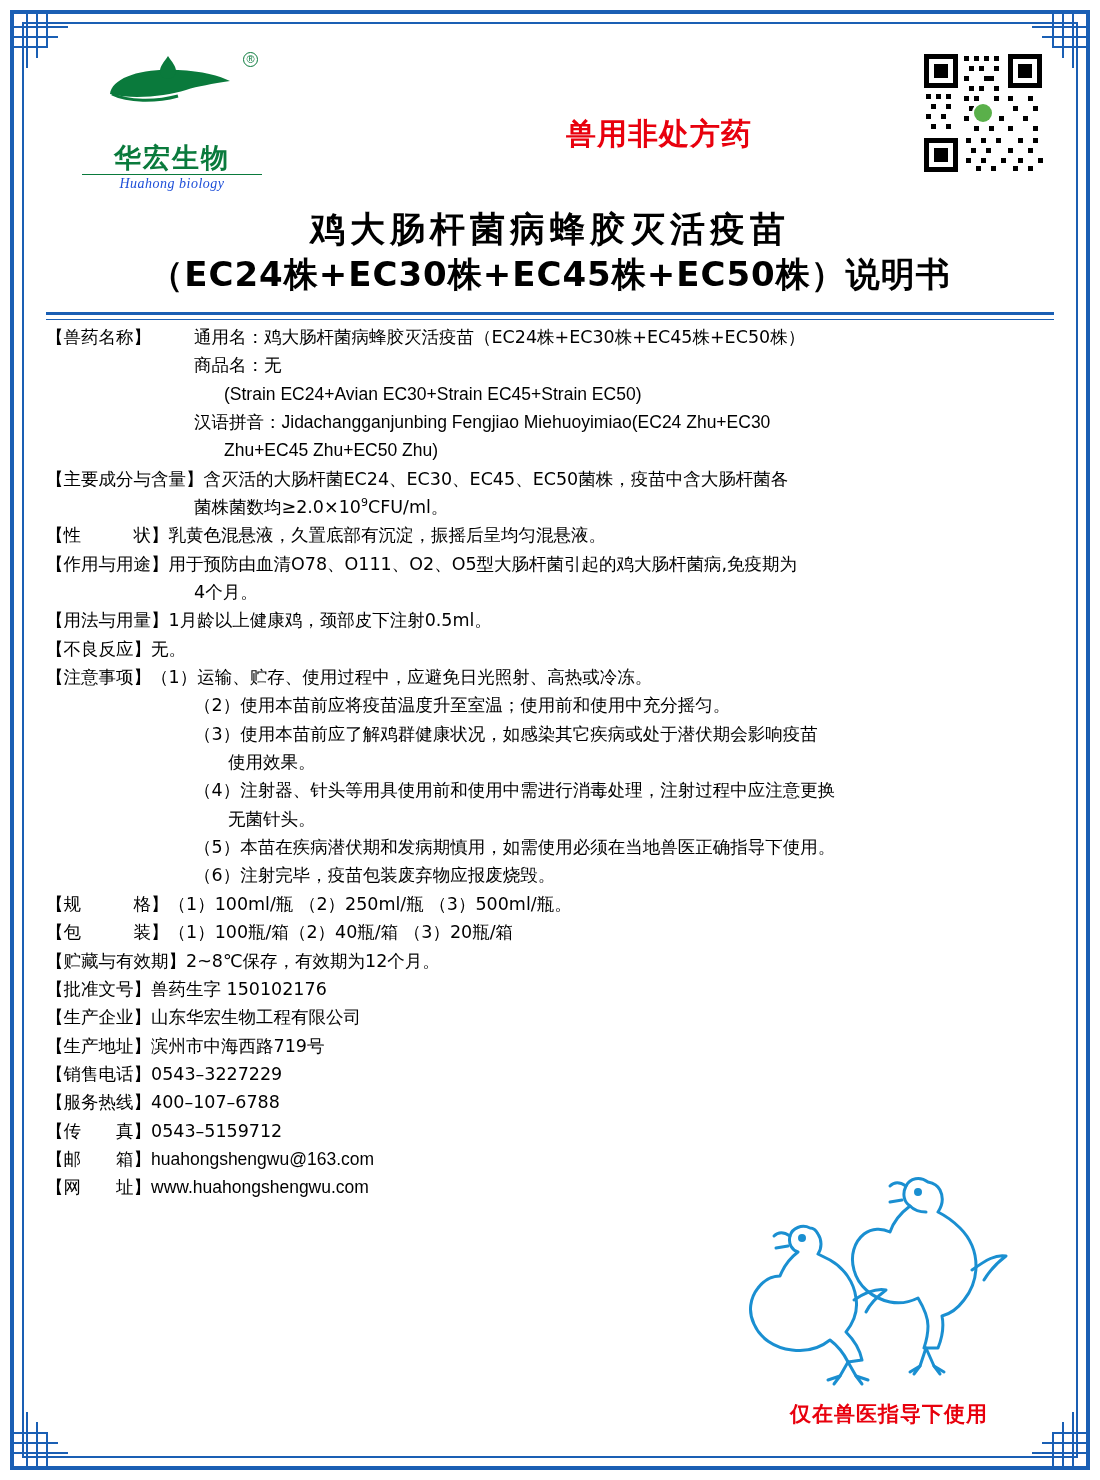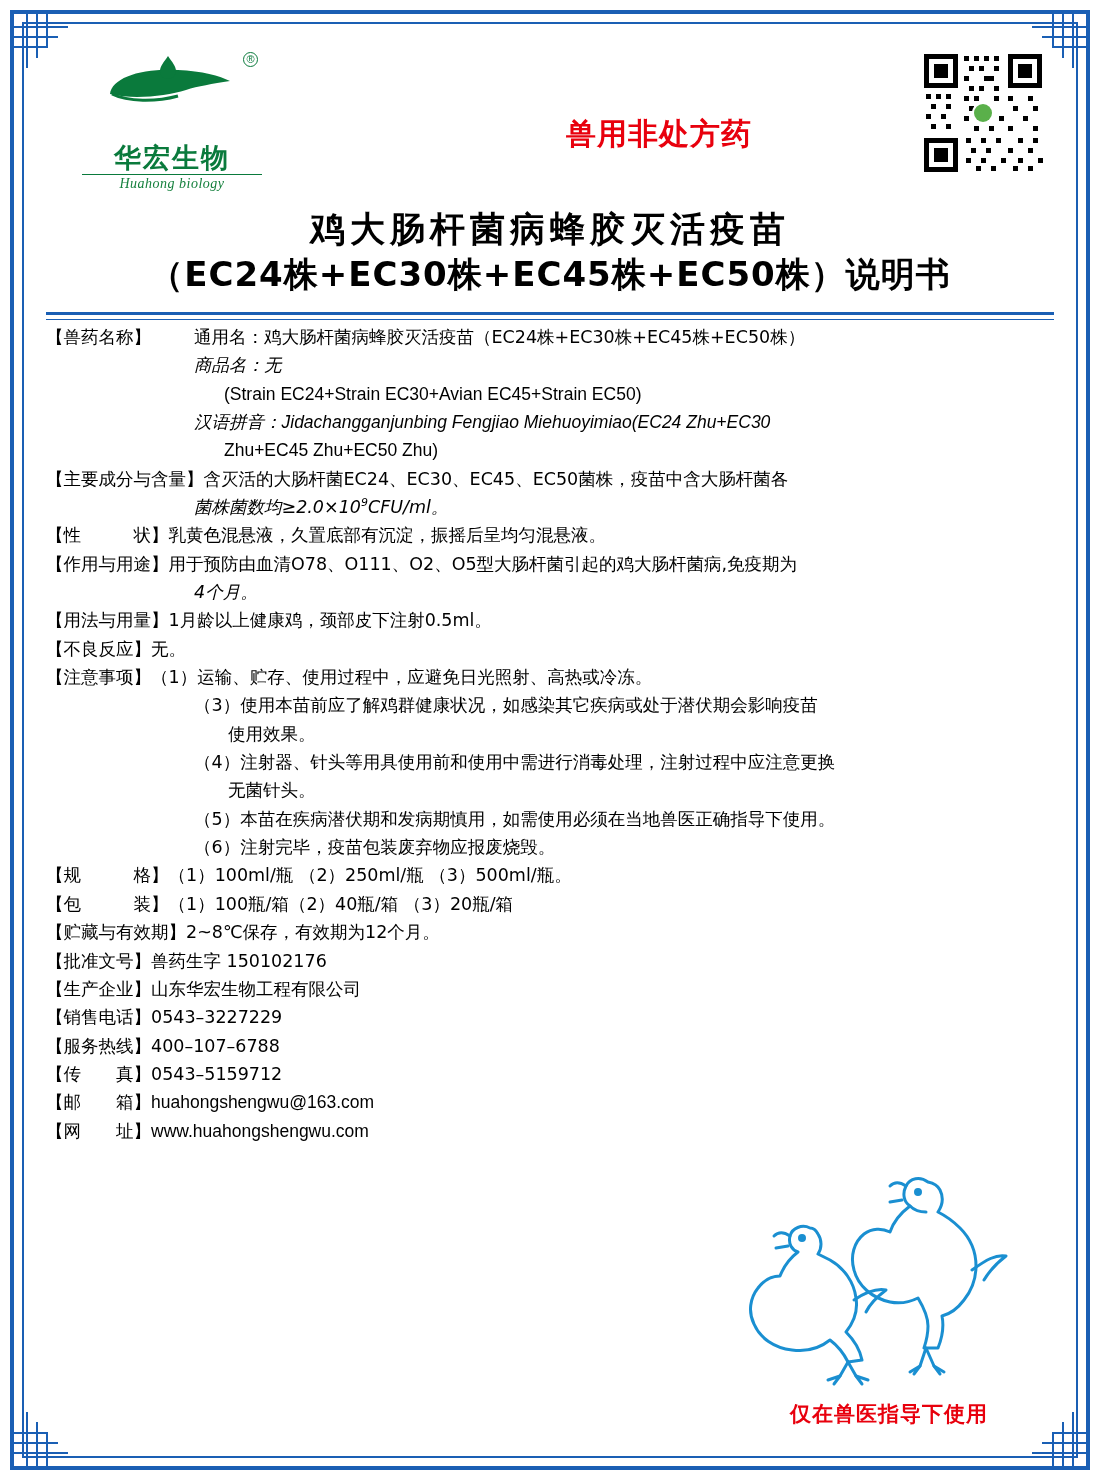--- a/index.html
+++ b/index.html
@@ -95,21 +95,21 @@
     font-weight: bold;
     color: #0a7a3c;
     letter-spacing: 2px;
     line-height: 1.1;
     margin-top: 31px;
   }
   .logo .brand-en {
     font-family: "Liberation Serif", serif;
     font-size: 14px;
     font-style: italic;
-    color: #15803d;
+    color: #1d4ed8;
     letter-spacing: .5px;
     border-top: 1px solid #0a7a3c;
     padding-top: 1px;
     margin-top: 1px;
   }
   .reg-mark {
     position: absolute;
     right: 4px;
     top: 2px;
     font-size: 11px;
@@ -175,21 +175,21 @@
   .row {
     display: flex;
     align-items: flex-start;
   }
   .label {
     white-space: nowrap;
     flex: 0 0 auto;
   }
   .label.w-wide { min-width: 148px; }
   .value { flex: 1 1 auto; }
-  .indent-1 { padding-left: 148px; font-style: italic; }
+  .indent-1 { padding-left: 148px; }
   .indent-2 { padding-left: 178px; }
   .sub { padding-left: 148px; }
   .sub-cont { padding-left: 182px; }
   sup { font-size: 11px; vertical-align: super; }
   .ascii { font-family: "Liberation Sans", sans-serif; }
   
   .chicken {
     position: absolute;
     right: 40px;
     bottom: 52px;
@@ -354,21 +354,21 @@
 
     <div class="rule"></div>
 
     <div class="body-text">
 
       <div class="row">
         <span class="label w-wide">【兽药名称】</span>
         <span class="value"><span>通用名：</span><span>鸡大肠杆菌病蜂胶灭活疫苗（EC24株+EC30株+EC45株+EC50株）</span></span>
       </div>
       <div class="indent-1"><span>商品名：</span><span>无</span></div>
-      <div class="indent-2 ascii">(Strain EC24+Strain EC30+Avian EC45+Strain EC50)</div>
+      <div class="indent-2 ascii">(Strain EC24+Avian EC30+Strain EC45+Strain EC50)</div>
       <div class="indent-1"><span>汉语拼音：</span><span class="ascii">Jidachangganjunbing Fengjiao Miehuoyimiao(EC24  Zhu+EC30</span></div>
       <div class="indent-2 ascii">Zhu+EC45 Zhu+EC50 Zhu)</div>
 
       <div class="row">
         <span class="label">【主要成分与含量】</span>
         <span class="value">含灭活的大肠杆菌EC24、EC30、EC45、EC50菌株，疫苗中含大肠杆菌各</span>
       </div>
       <div class="indent-1"><span>菌株菌数均≥2.0×10</span><sup>9</sup><span>CFU/ml。</span></div>
 
       <div class="row">
@@ -389,20 +389,21 @@
 
       <div class="row">
         <span class="label">【不良反应】</span>
         <span class="value">无。</span>
       </div>
 
       <div class="row">
         <span class="label">【注意事项】</span>
         <span class="value">（1）运输、贮存、使用过程中，应避免日光照射、高热或冷冻。</span>
       </div>
+      <div class="sub">（2）使用本苗前应将疫苗温度升至室温；使用前和使用中充分摇匀。</div>
       <div class="sub">（3）使用本苗前应了解鸡群健康状况，如感染其它疾病或处于潜伏期会影响疫苗</div>
       <div class="sub-cont">使用效果。</div>
       <div class="sub">（4）注射器、针头等用具使用前和使用中需进行消毒处理，注射过程中应注意更换</div>
       <div class="sub-cont">无菌针头。</div>
       <div class="sub">（5）本苗在疾病潜伏期和发病期慎用，如需使用必须在当地兽医正确指导下使用。</div>
       <div class="sub">（6）注射完毕，疫苗包装废弃物应报废烧毁。</div>
 
       <div class="row">
         <span class="label">【规　　　格】</span>
         <span class="value">（1）100ml/瓶 （2）250ml/瓶 （3）500ml/瓶。</span>
@@ -421,20 +422,24 @@
       <div class="row">
         <span class="label">【批准文号】</span>
         <span class="value">兽药生字 150102176</span>
       </div>
 
       <div class="row">
         <span class="label">【生产企业】</span>
         <span class="value">山东华宏生物工程有限公司</span>
       </div>
 
+      <div class="row">
+        <span class="label">【生产地址】</span>
+        <span class="value">滨州市中海西路719号</span>
+      </div>
 
       <div class="row">
         <span class="label">【销售电话】</span>
         <span class="value">0543–3227229</span>
       </div>
 
       <div class="row">
         <span class="label">【服务热线】</span>
         <span class="value">400–107–6788</span>
       </div>

